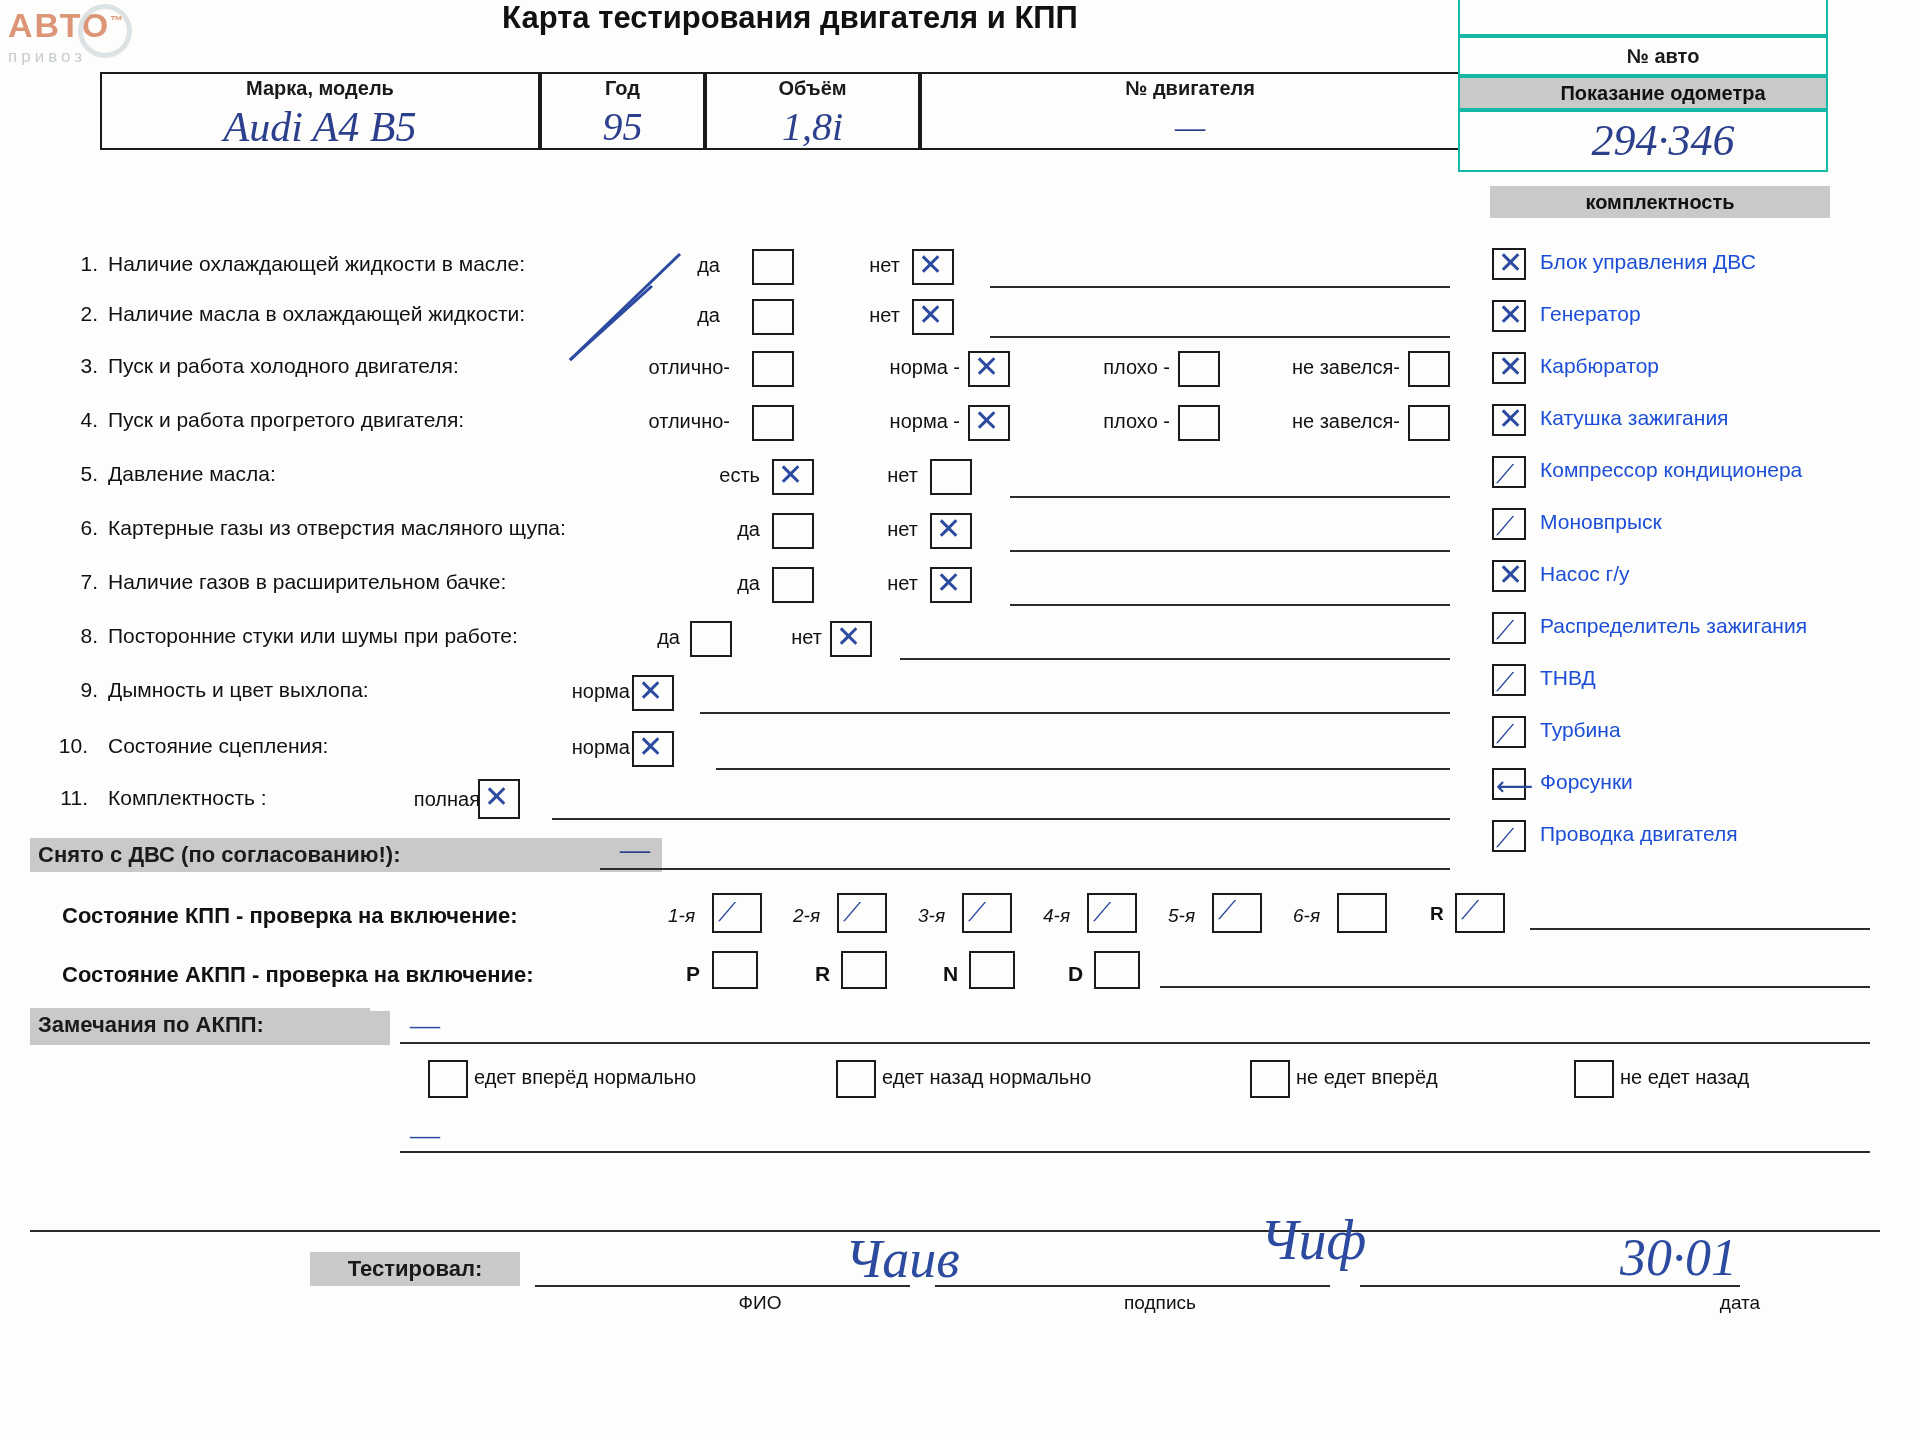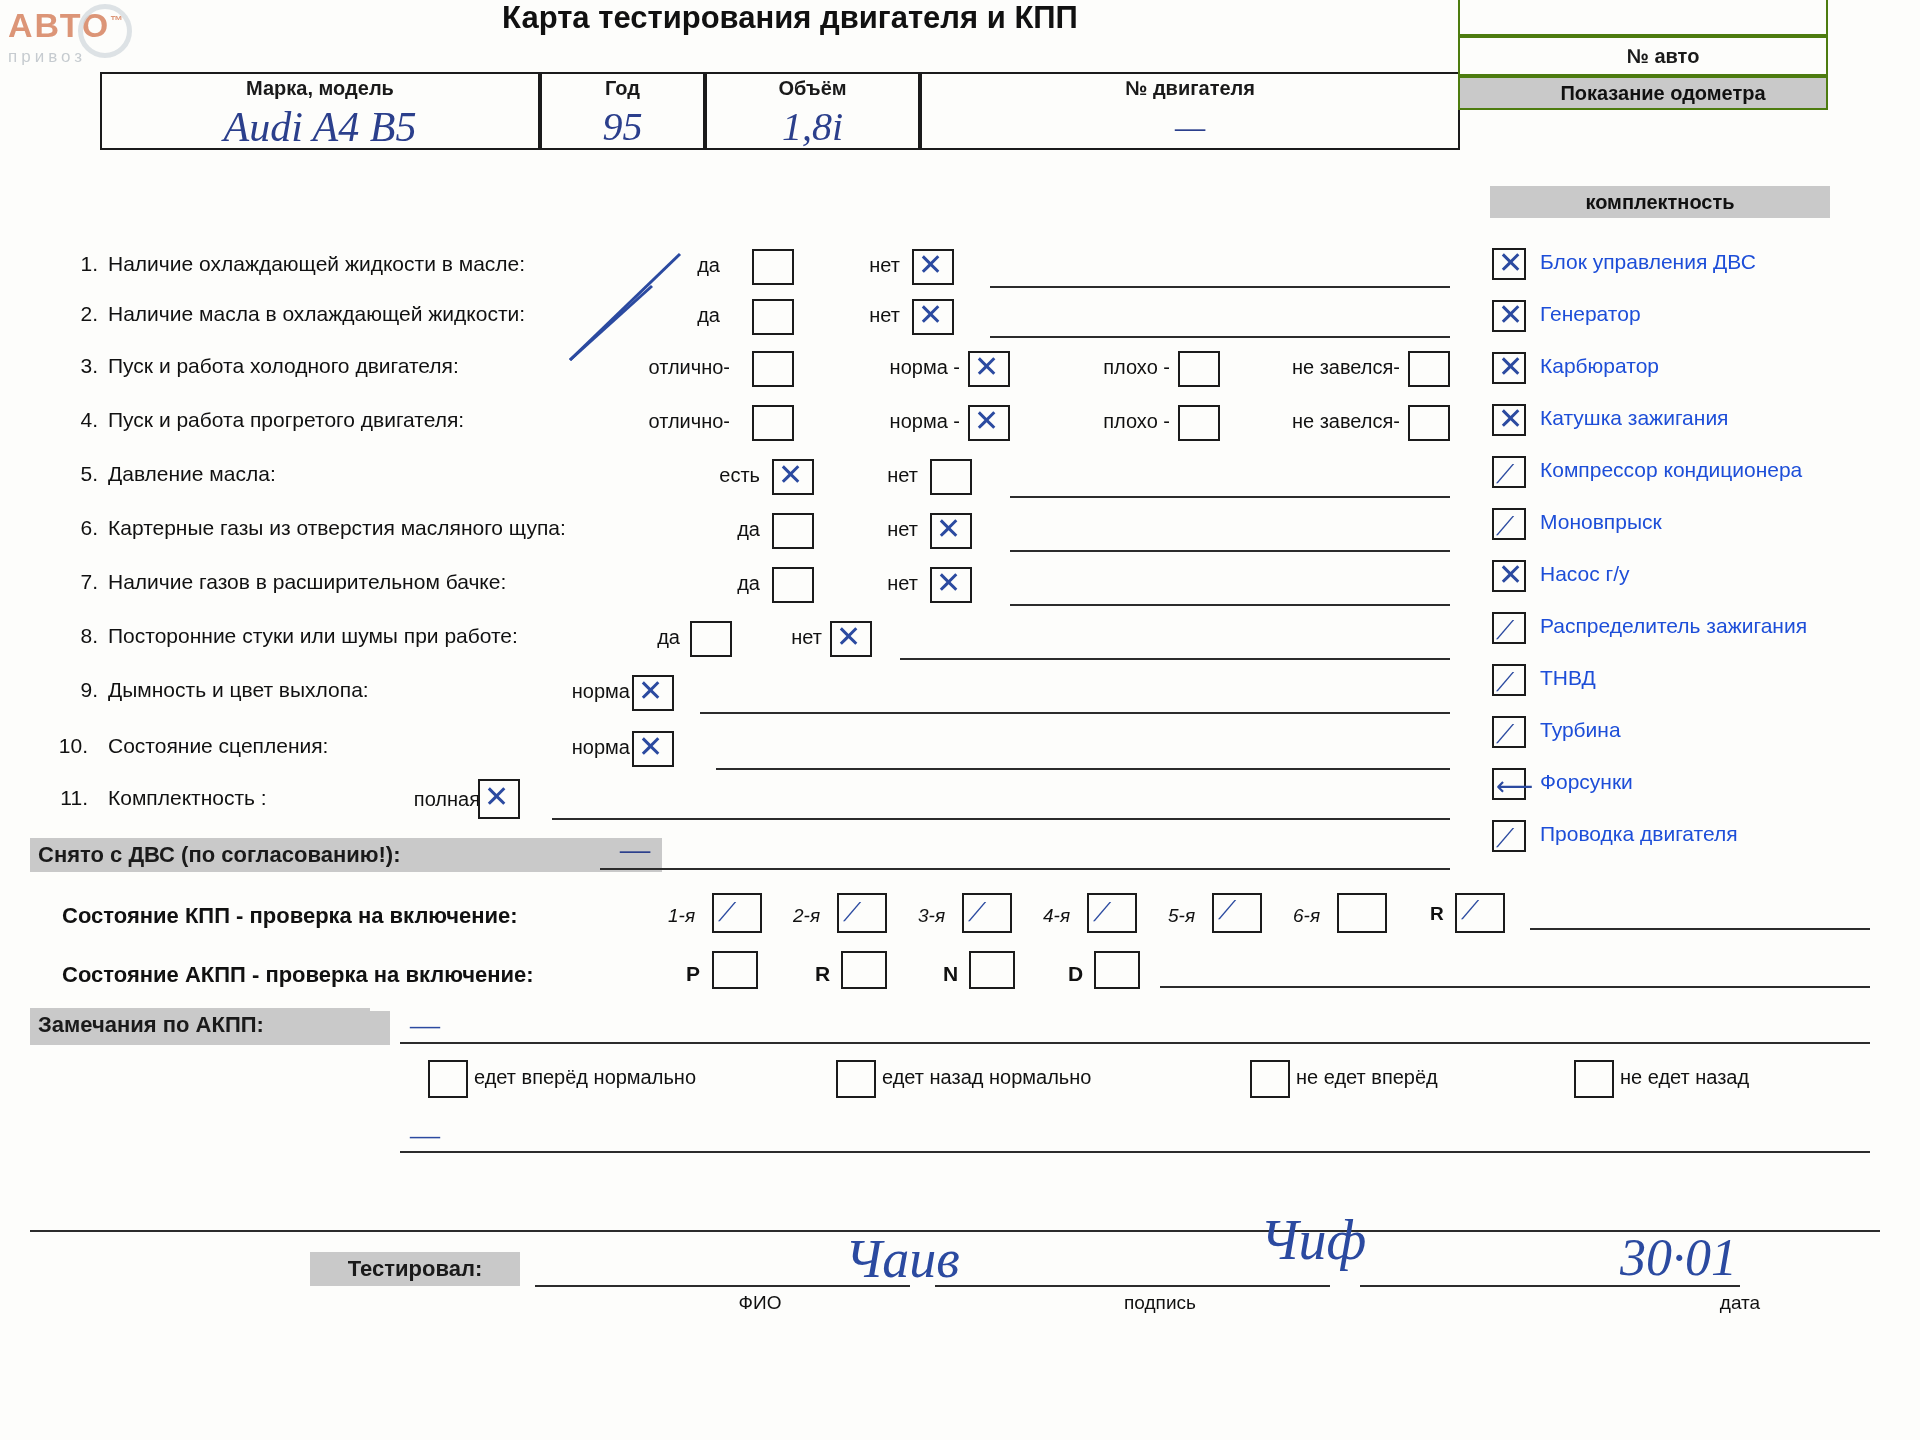--- a/index.html
+++ b/index.html
@@ -113,21 +113,21 @@
     text-align: center;
     font-size: 40px;
   }
 
   
   #odo-block {
     position: absolute;
     left: 1458px; top: -4px;
     width: 370px; height: 158px;
   }
-  #odo-block .cell { position: absolute; border: 2px solid #4d7c0f; box-sizing: border-box; padding-left: 40px; }
+  #odo-block .cell { position: absolute; border: 2px solid #14b8a6; box-sizing: border-box; padding-left: 40px; }
 
   
   .cb {
     position: absolute;
     border: 2px solid #1b1b1b;
     box-sizing: border-box;
     background: transparent;
   }
   .cbmark {
     position: absolute;
@@ -254,20 +254,23 @@
     <div class="val hand" style="left:820px; width:540px; font-size:34px;">—</div>
   </div>
 
   <div id="odo-block">
     <div class="cell" style="left:0; top:0;  width:370px; height:40px;"></div>
     <div class="cell" style="left:0; top:40px; width:370px; height:40px;">
       <div style="line-height:36px;text-align:center;font-size:20px;font-weight:bold;">№ авто</div>
     </div>
     <div class="cell gray-band" style="left:0; top:80px; width:370px; height:34px;">
       <div style="line-height:30px;text-align:center;font-size:20px;font-weight:bold;">Показание одометра</div>
+    </div>
+    <div class="cell" style="left:0; top:114px; width:370px; height:62px;">
+      <div class="hand" style="line-height:58px;text-align:center;font-size:44px;">294·346</div>
     </div>
   </div>
 
   <div id="kompl-title" class="gray-band">
     <span style="font-weight:bold;">комплектность</span>
   </div>
 
   <div class="cb" style="left:1492px; top:248px; width:34px; height:32px;"></div>
   <div class="cbmark" style="left:1498px; top:248px;">✕</div>
   <div class="kompl-row-label" style="top:250px;">Блок управления ДВС</div>

